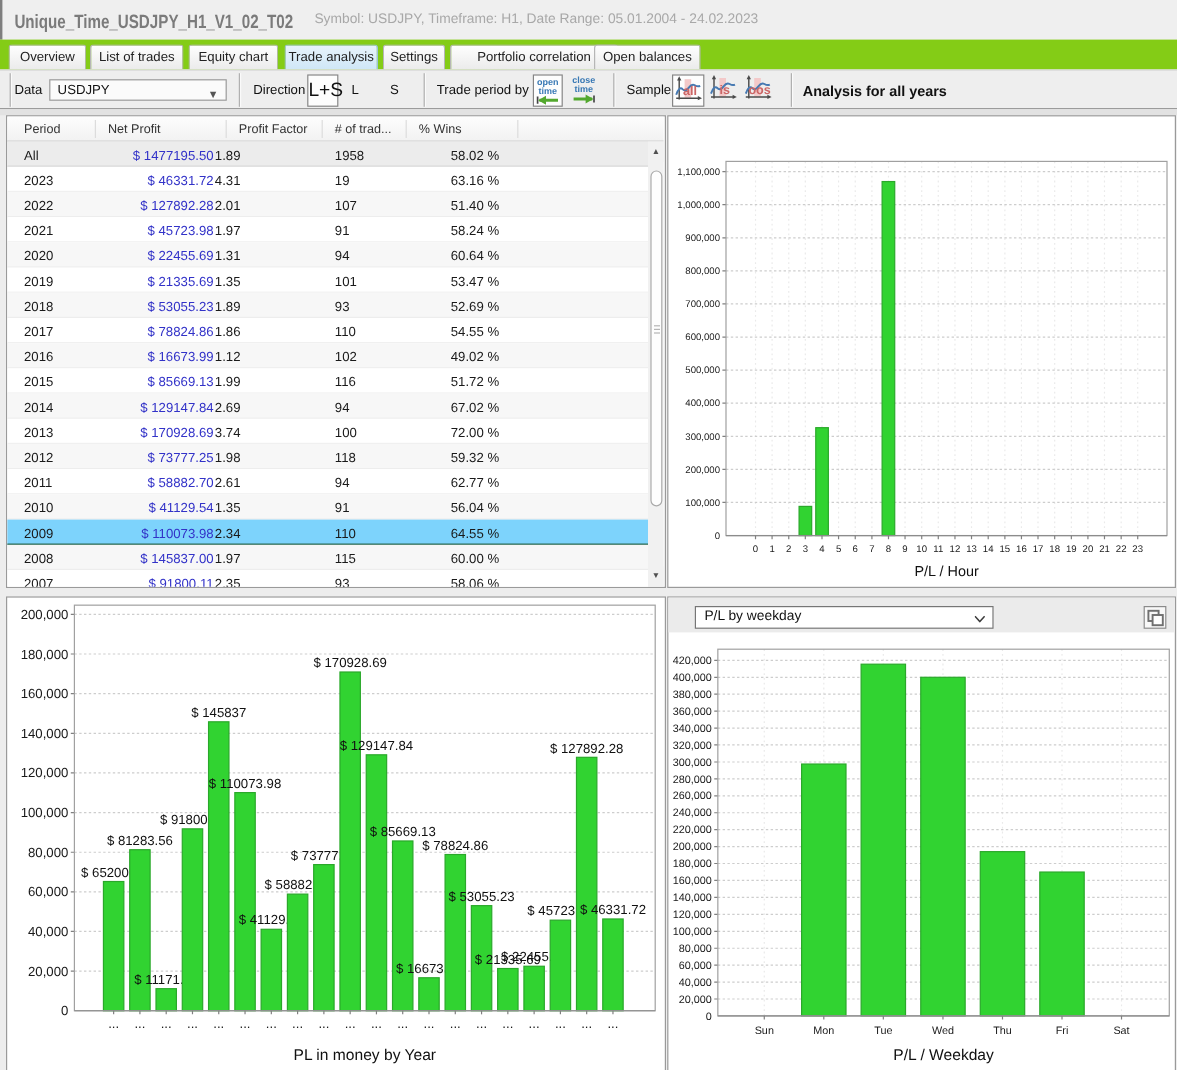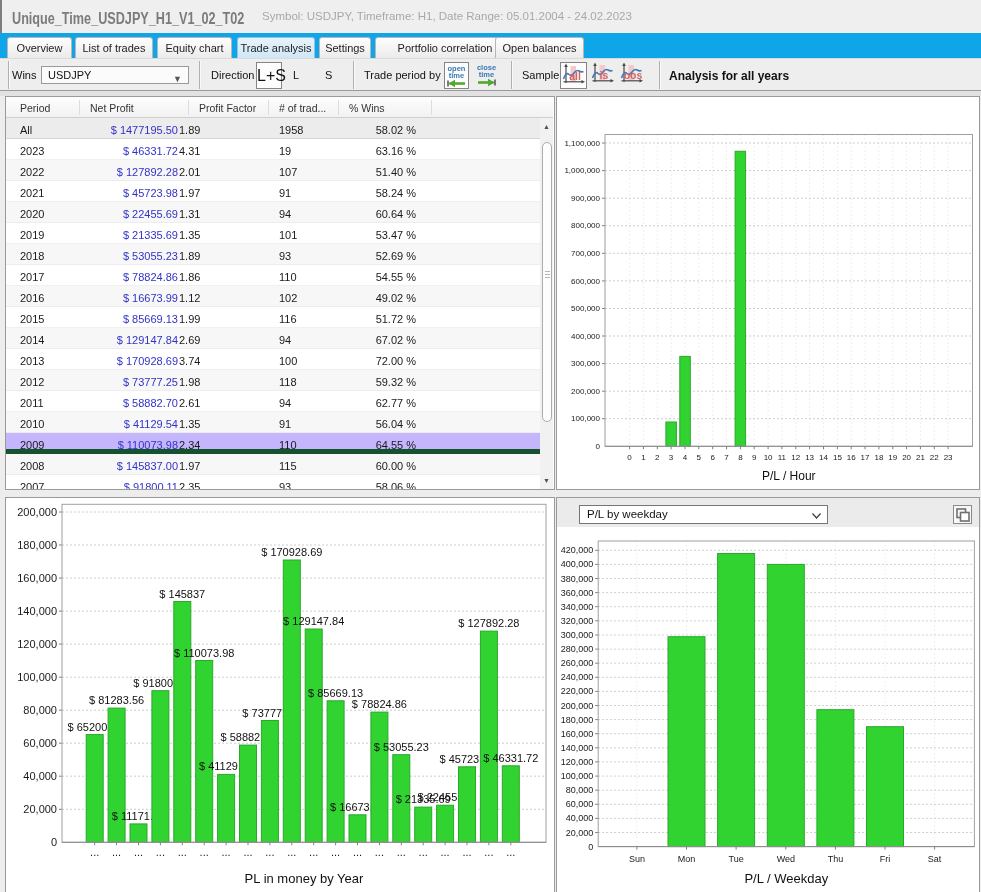--- a/index.html
+++ b/index.html
@@ -1,21 +1,21 @@
 <!DOCTYPE html>
 <html><head><meta charset="utf-8"><title>Trade analysis</title>
 <style>
 * { margin:0; padding:0; box-sizing:border-box; }
 body { font-family:"Liberation Sans", sans-serif; background:#f0f0f0; }
 #page { position:relative; width:981px; height:892px; background:#ededed; overflow:hidden; }
 .abs { position:absolute; }
 #titlebar { left:0; top:0; width:981px; height:33px; background:#efefef; border-left:2px solid #7e7e7e; }
 #title { left:12px; top:10px; font-size:16px; font-weight:bold; color:#7b7b7b; transform:scaleX(0.79); transform-origin:0 0; white-space:nowrap; }
 #subtitle { left:262px; top:10px; font-size:11.5px; color:#a8a8a8; }
-#tabstrip { left:0; top:33px; width:981px; height:25px; background:#0ea5e9; }
+#tabstrip { left:0; top:33px; width:981px; height:25px; background:#84cc16; }
 .tab { position:absolute; top:4px; height:21px; line-height:21px; text-align:center; font-size:11px;
         color:#222; background:linear-gradient(#fefefe,#ebebeb); border:1px solid #b6b6b6; border-bottom:none;
         border-radius:3px 3px 0 0; }
 .tab.sel { background:linear-gradient(#e7f3fb,#cfe7f7); border-color:#9cc2da;text-align:center; }
 #toolbar { left:0; top:58px; width:981px; height:33px; background:#eeeeee; border-top:1px solid #dadada;
             border-bottom:1px solid #9b9b9b; }
 .tsep { position:absolute; top:2px; height:28px; width:0; border-left:1px solid #b0b0b0; border-right:1px solid #fafafa; }
 .tlabel { position:absolute; top:10px; font-size:11px; color:#111; }
 #dataselect { position:absolute; left:41px; top:7px; width:148px; height:18px; background:#fbfbfb;
                border:1px solid #9a9a9a; font-size:11px; color:#111; line-height:16px; padding-left:6px; }
@@ -60,21 +60,21 @@
     <div class="tab" style="left:75px;width:78px">List of trades</div>
     <div class="tab" style="left:157px;width:75px">Equity chart</div>
     <div class="tab sel" style="left:237px;width:78px">Trade analysis</div>
     <div class="tab" style="left:319px;width:52px">Settings</div>
     <div class="tab" style="left:375px;width:140px">Portfolio correlation</div>
     <div class="tab" style="left:495px;width:89px">Open balances</div>
   </div>
 
   <div id="toolbar" class="abs">
     <div class="tsep" style="left:8px"></div>
-    <div class="tlabel" style="left:12px">Wins</div>
+    <div class="tlabel" style="left:12px">Data</div>
     <div id="dataselect">USDJPY<span class="arr">▼</span></div>
     <div class="tsep" style="left:199px"></div>
     <div class="tlabel" style="left:211px">Direction</div>
     <div class="tbtn" style="left:256px;width:26px;font-size:16px;line-height:25px;color:#111">L+S</div>
     <div class="tlabel" style="left:293px">L</div>
     <div class="tlabel" style="left:325px">S</div>
     <div class="tsep" style="left:353px"></div>
     <div class="tlabel" style="left:364px">Trade period by</div>
     <div class="tbtn" style="left:444px;width:25px"><svg width="23" height="25" viewBox="0 0 23 25">
           <text x="11.5" y="7.5" font-size="7.5" font-weight="bold" fill="#3878b4" text-anchor="middle">open</text>
@@ -235,21 +235,21 @@
         <span class="c3">94</span>
         <span class="c4">62.77 %</span>
       </div>
       <div class="trow" style="top:315px;background:#f7f7f7;border-bottom:1px solid #ededed">
         <span class="c0">2010</span>
         <span class="c1">$ 41129.54</span>
         <span class="c2">1.35</span>
         <span class="c3">91</span>
         <span class="c4">56.04 %</span>
       </div>
-      <div class="trow" style="top:336px;background:#c4b5fd;border-bottom:5px solid #14532d">
+      <div class="trow" style="top:336px;background:#7dd3fc;border-bottom:1px solid #14532d">
         <span class="c0">2009</span>
         <span class="c1">$ 110073.98</span>
         <span class="c2">2.34</span>
         <span class="c3">110</span>
         <span class="c4">64.55 %</span>
       </div>
       <div class="trow" style="top:357px;background:#f7f7f7;border-bottom:1px solid #ededed">
         <span class="c0">2008</span>
         <span class="c1">$ 145837.00</span>
         <span class="c2">1.97</span>

